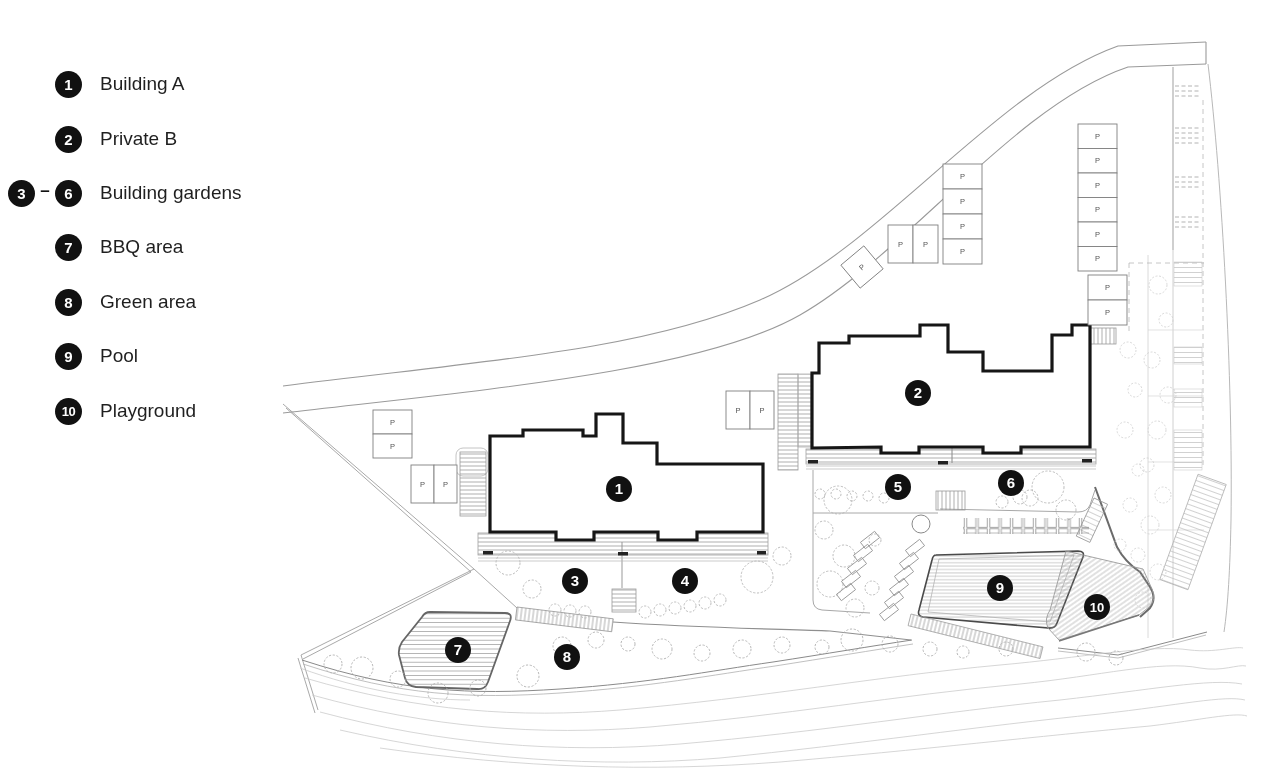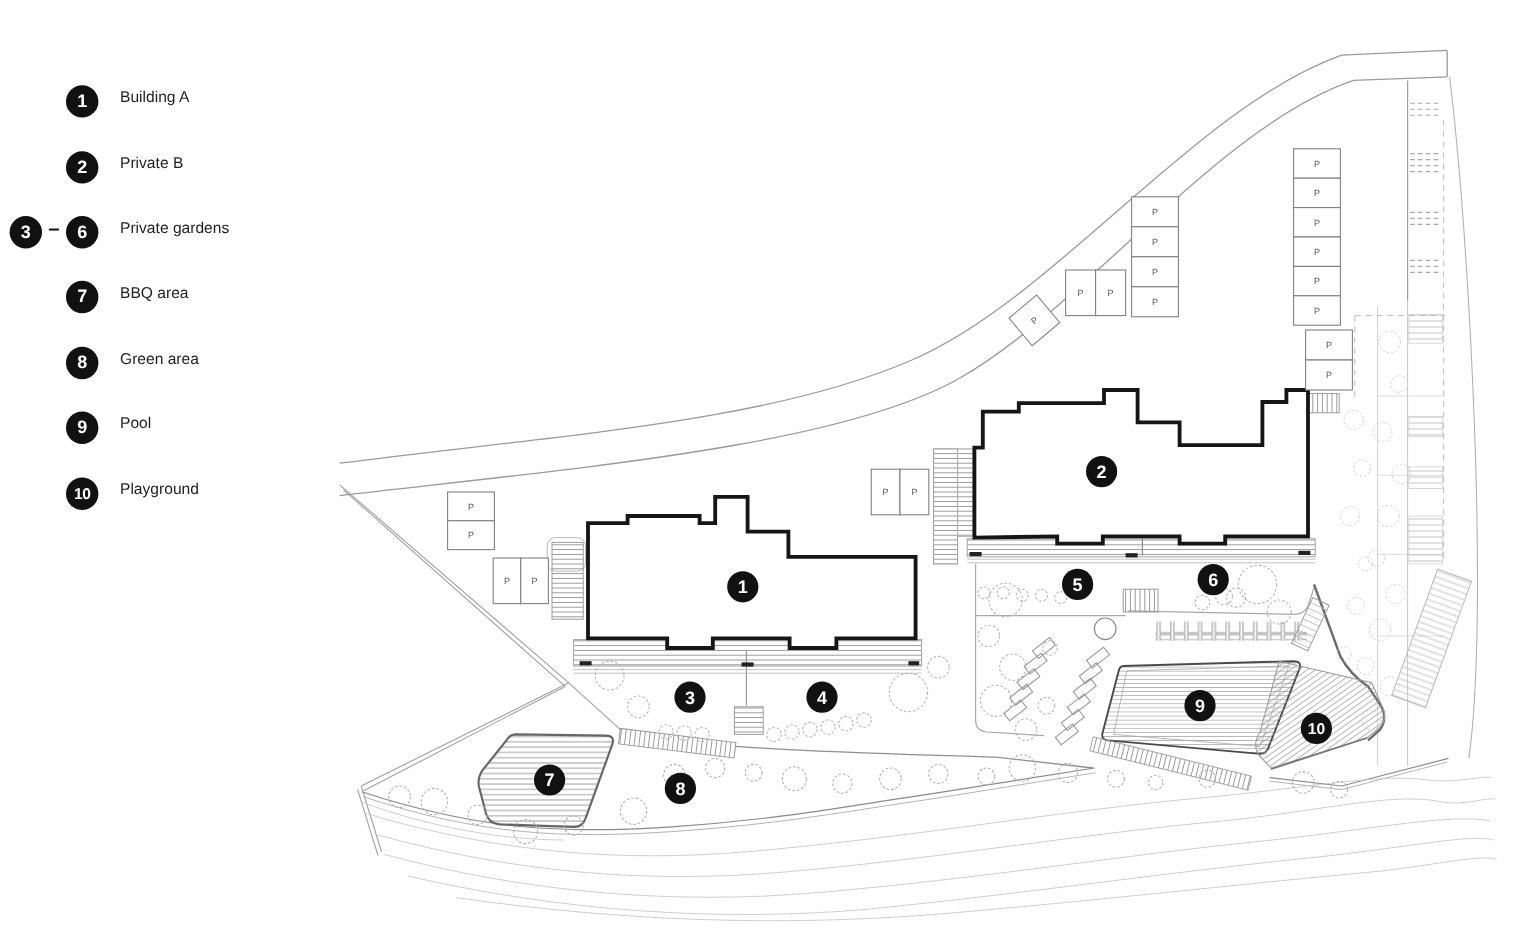--- a/index.html
+++ b/index.html
@@ -8,21 +8,21 @@
   #plan-svg{position:absolute;left:0;top:0;}
   
   #legend{position:absolute;left:0;top:0;width:300px;height:440px;}
   .lg-row{position:absolute;left:0;height:28px;width:300px;}
   .badge{position:absolute;width:27px;height:27px;border-radius:50%;background:#111;
          color:#fff;font-weight:bold;font-size:15px;display:flex;align-items:center;
          justify-content:center;top:0;}
   .badge.wide{font-size:13px;letter-spacing:-0.5px;}
   .lg-dash{position:absolute;left:36px;top:1px;width:18px;text-align:center;
            font-weight:bold;font-size:17px;color:#111;}
-  .lg-label{position:absolute;left:100px;top:2px;font-size:13px;color:#1f1f1f;
+  .lg-label{position:absolute;left:100px;top:2px;font-size:19px;color:#1f1f1f;
             white-space:nowrap;}
 </style>
 </head>
 <body>
 
 <div id="stage">
 
 <svg id="plan-svg" width="1280" height="773" viewBox="0 0 1280 773">
   <defs>
     <pattern id="hatchH" width="6" height="4" patternUnits="userSpaceOnUse">
@@ -415,21 +415,21 @@
     <span class="lg-label">Building A</span>
   </div>
   <div class="lg-row" style="top:126px">
     <span class="badge" style="left:55px">2</span>
     <span class="lg-label">Private B</span>
   </div>
   <div class="lg-row" style="top:180px">
     <span class="badge" style="left:8px">3</span>
     <span class="lg-dash">–</span>
     <span class="badge" style="left:55px">6</span>
-    <span class="lg-label">Private gardens</span>
+    <span class="lg-label">Building gardens</span>
   </div>
   <div class="lg-row" style="top:234px">
     <span class="badge" style="left:55px">7</span>
     <span class="lg-label">BBQ area</span>
   </div>
   <div class="lg-row" style="top:289px">
     <span class="badge" style="left:55px">8</span>
     <span class="lg-label">Green area</span>
   </div>
   <div class="lg-row" style="top:343px">

